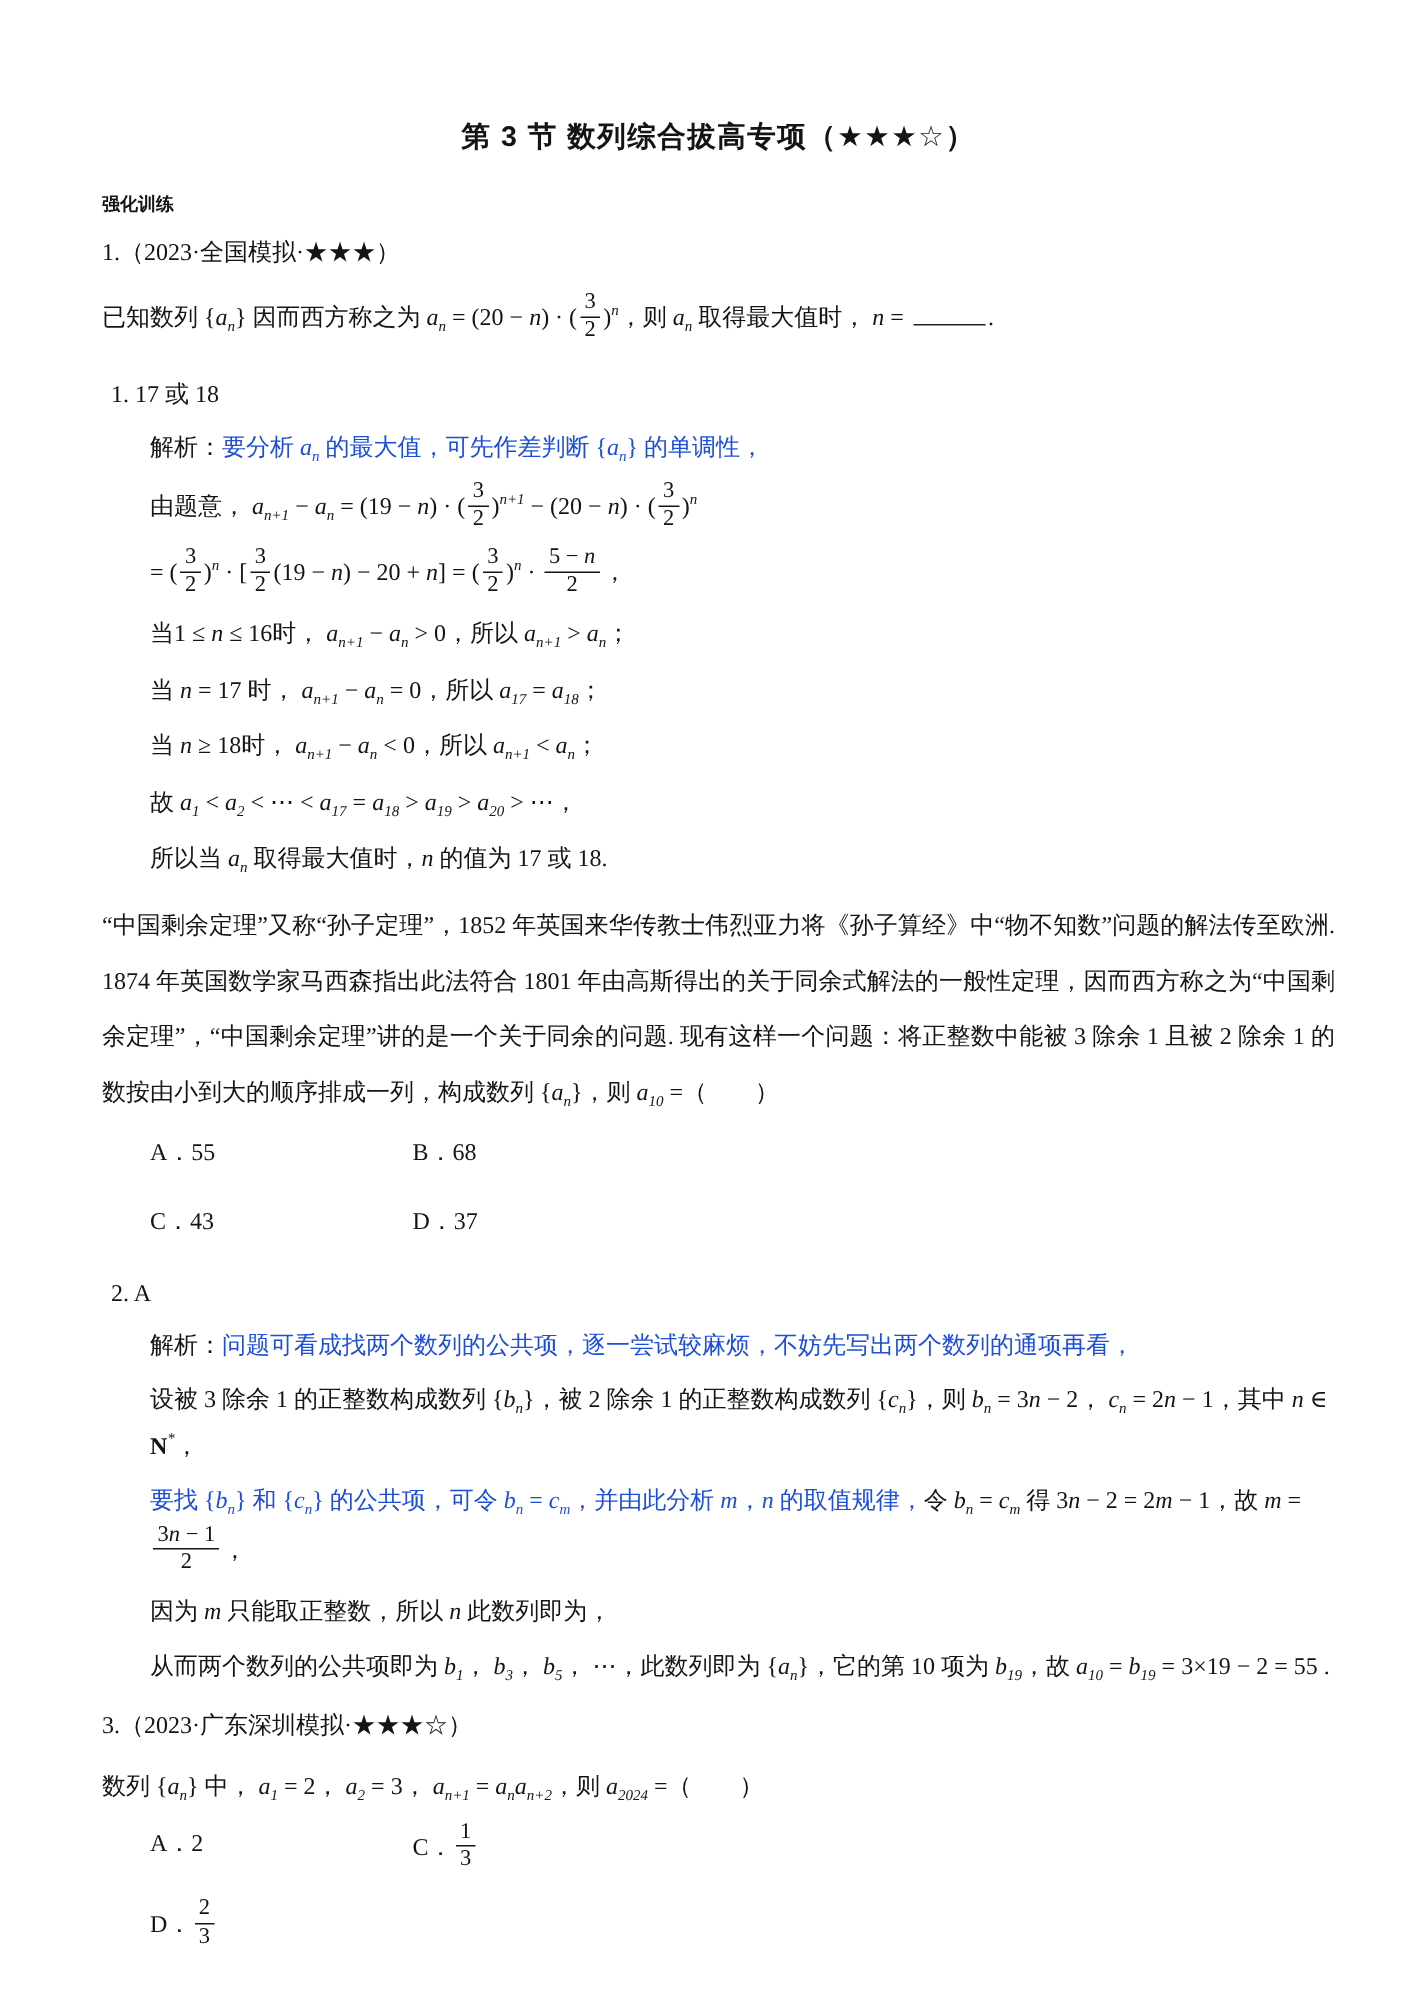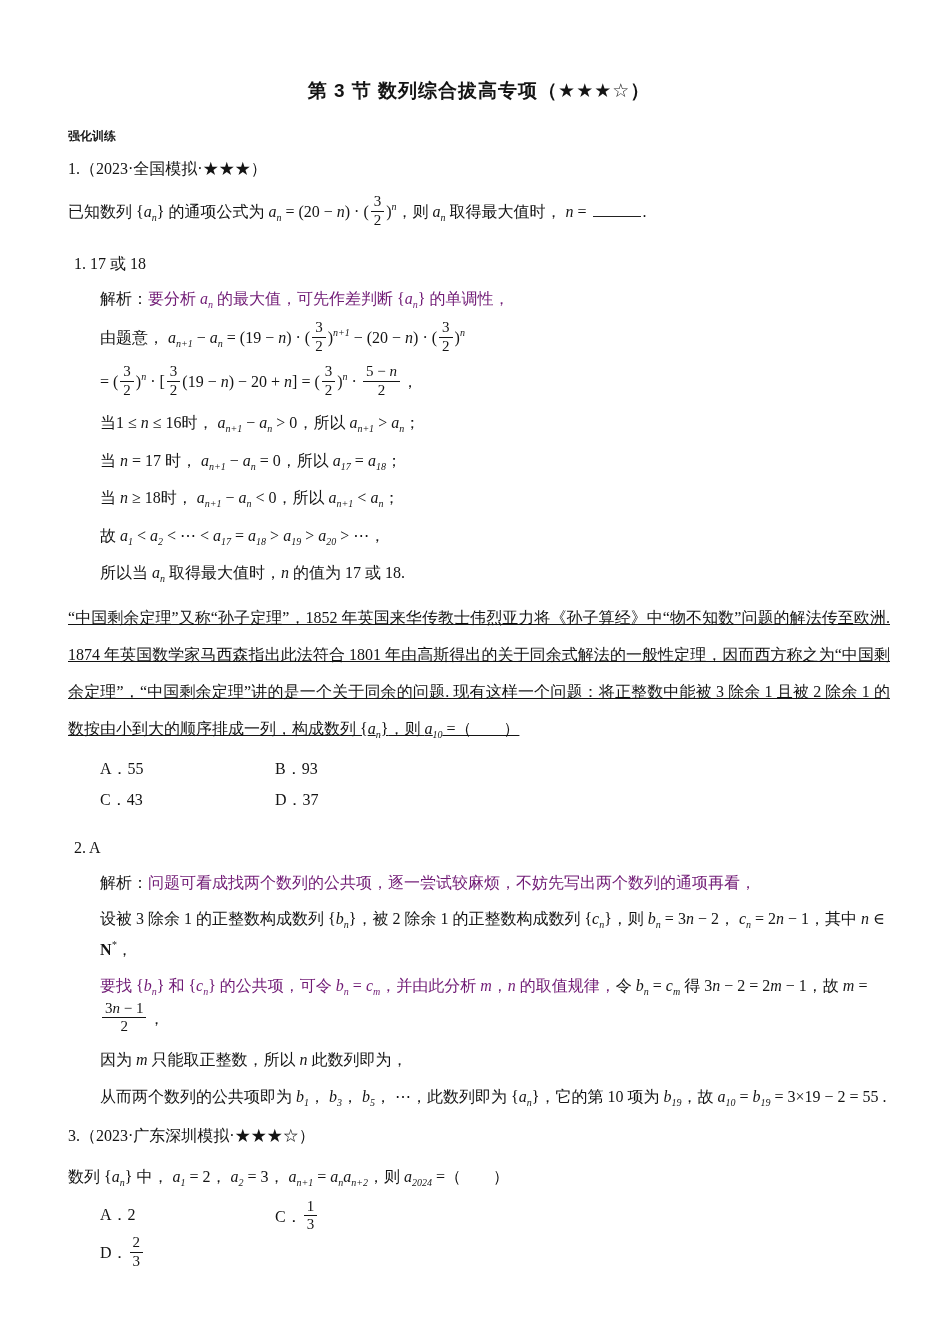--- a/index.html
+++ b/index.html
@@ -18,41 +18,41 @@
   }
   .section-head{
     font-size:12px;font-weight:bold;
     font-family:Liberation Serif, serif;
     margin:0 0 10px 0;
   }
 
   .problem{margin-bottom:10px;}
   .p-header{margin:12px 0 14px 0;line-height:1.5;}
   .p-statement{margin-left:32px;margin-bottom:10px;line-height:1.9;}
-  .p-statement.para{margin-left:0;line-height:2.32;text-align:justify;text-decoration:underline;}
+  .p-statement.para{margin-left:0;line-height:2.32;text-align:justify;}
 
   .options{
     display:grid;grid-template-columns:175px auto;
-    margin:4px 0 6px 32px;row-gap:0;
+    margin:4px 0 6px 32px;row-gap:15px;
   }
   .option{line-height:1.9;}
 
   .answer-line{margin:20px 0 6px 6px;line-height:1.6;}
   .solution{margin-left:32px;}
   .mline{margin:7px 0;line-height:1.85;}
 
   
   .t{}
   .o{}
   .v{font-style:italic;}
   .d{font-size:10px;font-style:italic;vertical-align:-4px;letter-spacing:0;}
   .u{font-size:10px;font-style:italic;vertical-align:7px;}
   .b{font-weight:normal;font-family:"Liberation Sans","DejaVu Sans",sans-serif;}
   .B{font-weight:bold;}
-  .cyan{color:#701a75;}
+  .cyan{color:#1d4ed8;}
   .frac{
     display:inline-flex;flex-direction:column;vertical-align:middle;
     text-align:center;line-height:1.18;font-size:15px;
     margin:0 2px;position:relative;top:-2px;
   }
   .frac .fn{border-bottom:1px solid currentColor;padding:0 3px;}
   .frac .fd{padding:0 3px;}
   .blank{
     display:inline-block;width:48px;height:14px;
     border-bottom:1.4px solid #222;margin:0 2px;
@@ -62,21 +62,21 @@
 <body>
 
 <div class="page">
 
   <h1 class="doc-title">第 3 节 数列综合拔高专项（★★★☆）</h1>
 
   <div class="section-head">强化训练</div>
 
   <section class="problem">
     <div class="p-header">1.（2023·全国模拟·★★★）</div>
-    <div class="p-statement mline"><span class="t">已知数列 </span><span class="o">{</span><span class="v">a</span><span class="d">n</span><span class="o">}</span><span class="t"> 的通项公式为 </span><span class="v">a</span><span class="d">n</span><span class="o"> = (20 − </span><span class="v">n</span><span class="o">) · (</span><span class="frac">
+    <div class="p-statement mline"><span class="t">已知数列 </span><span class="o">{</span><span class="v">a</span><span class="d">n</span><span class="o">}</span><span class="t"> 因而西方称之为 </span><span class="v">a</span><span class="d">n</span><span class="o"> = (20 − </span><span class="v">n</span><span class="o">) · (</span><span class="frac">
           <span class="fn"><span class="o">3</span></span>
           <span class="fd"><span class="o">2</span></span>
         </span><span class="o">)</span><span class="u">n</span><span class="t">，则 </span><span class="v">a</span><span class="d">n</span><span class="t"> 取得最大值时， </span><span class="v">n</span><span class="o"> = </span><span class="blank"></span><span class="o">.</span></div>
     <div class="answer-line">1. 17 或 18</div>
     <div class="solution">
       <div class="mline"><span class="b">解析：</span><span class="cyan"><span class="t">要分析 </span><span class="v">a</span><span class="d">n</span><span class="t"> 的最大值，可先作差判断 </span><span class="o">{</span><span class="v">a</span><span class="d">n</span><span class="o">}</span><span class="t"> 的单调性，</span></span></div>
       <div class="mline"><span class="t">由题意， </span><span class="v">a</span><span class="d">n+1</span><span class="o"> − </span><span class="v">a</span><span class="d">n</span><span class="o"> = (19 − </span><span class="v">n</span><span class="o">) · (</span><span class="frac">
             <span class="fn"><span class="o">3</span></span>
             <span class="fd"><span class="o">2</span></span>
           </span><span class="o">)</span><span class="u">n+1</span><span class="o"> − (20 − </span><span class="v">n</span><span class="o">) · (</span><span class="frac">
@@ -101,21 +101,21 @@
       <div class="mline"><span class="t">当 </span><span class="v">n</span><span class="o"> ≥ 18</span><span class="t">时， </span><span class="v">a</span><span class="d">n+1</span><span class="o"> − </span><span class="v">a</span><span class="d">n</span><span class="o"> &lt; 0</span><span class="t">，所以 </span><span class="v">a</span><span class="d">n+1</span><span class="o"> &lt; </span><span class="v">a</span><span class="d">n</span><span class="t">；</span></div>
       <div class="mline"><span class="t">故 </span><span class="v">a</span><span class="d">1</span><span class="o"> &lt; </span><span class="v">a</span><span class="d">2</span><span class="o"> &lt; ⋯ &lt; </span><span class="v">a</span><span class="d">17</span><span class="o"> = </span><span class="v">a</span><span class="d">18</span><span class="o"> &gt; </span><span class="v">a</span><span class="d">19</span><span class="o"> &gt; </span><span class="v">a</span><span class="d">20</span><span class="o"> &gt; ⋯</span><span class="t">，</span></div>
       <div class="mline"><span class="t">所以当 </span><span class="v">a</span><span class="d">n</span><span class="t"> 取得最大值时，</span><span class="v">n</span><span class="t"> 的值为 17 或 18.</span></div>
     </div>
   </section>
 
   <section class="problem">
     <div class="p-statement para mline"><span class="t">“中国剩余定理”又称“孙子定理”，1852 年英国来华传教士伟烈亚力将《孙子算经》中“物不知数”问题的解法传至欧洲. 1874 年英国数学家马西森指出此法符合 1801 年由高斯得出的关于同余式解法的一般性定理，因而西方称之为“中国剩余定理”，“中国剩余定理”讲的是一个关于同余的问题. 现有这样一个问题：将正整数中能被 3 除余 1 且被 2 除余 1 的数按由小到大的顺序排成一列，构成数列 </span><span class="o">{</span><span class="v">a</span><span class="d">n</span><span class="o">}</span><span class="t">，则 </span><span class="v">a</span><span class="d">10</span><span class="o"> =（　　）</span></div>
     <div class="options">
       <div class="option"><span class="o">A．55</span></div>
-      <div class="option"><span class="o">B．93</span></div>
+      <div class="option"><span class="o">B．68</span></div>
       <div class="option"><span class="o">C．43</span></div>
       <div class="option"><span class="o">D．37</span></div>
     </div>
     <div class="answer-line">2. A</div>
     <div class="solution">
       <div class="mline"><span class="b">解析：</span><span class="cyan"><span class="t">问题可看成找两个数列的公共项，逐一尝试较麻烦，不妨先写出两个数列的通项再看，</span></span></div>
       <div class="mline"><span class="t">设被 3 除余 1 的正整数构成数列 </span><span class="o">{</span><span class="v">b</span><span class="d">n</span><span class="o">}</span><span class="t">，被 2 除余 1 的正整数构成数列 </span><span class="o">{</span><span class="v">c</span><span class="d">n</span><span class="o">}</span><span class="t">，则 </span><span class="v">b</span><span class="d">n</span><span class="o"> = 3</span><span class="v">n</span><span class="o"> − 2</span><span class="t">， </span><span class="v">c</span><span class="d">n</span><span class="o"> = 2</span><span class="v">n</span><span class="o"> − 1</span><span class="t">，其中 </span><span class="v">n</span><span class="o"> ∈ </span><span class="B">N</span><span class="u">*</span><span class="t">，</span></div>
       <div class="mline"><span class="cyan"><span class="t">要找 </span><span class="o">{</span><span class="v">b</span><span class="d">n</span><span class="o">}</span><span class="t"> 和 </span><span class="o">{</span><span class="v">c</span><span class="d">n</span><span class="o">}</span><span class="t"> 的公共项，可令 </span><span class="v">b</span><span class="d">n</span><span class="o"> = </span><span class="v">c</span><span class="d">m</span><span class="t">，并由此分析 </span><span class="v">m</span><span class="t">，</span><span class="v">n</span><span class="t"> 的取值规律，</span></span><span class="t">令 </span><span class="v">b</span><span class="d">n</span><span class="o"> = </span><span class="v">c</span><span class="d">m</span><span class="t"> 得 </span><span class="o">3</span><span class="v">n</span><span class="o"> − 2 = 2</span><span class="v">m</span><span class="o"> − 1</span><span class="t">，故 </span><span class="v">m</span><span class="o"> = </span><span class="frac">
             <span class="fn"><span class="o">3</span><span class="v">n</span><span class="o"> − 1</span></span>
             <span class="fd"><span class="o">2</span></span>

